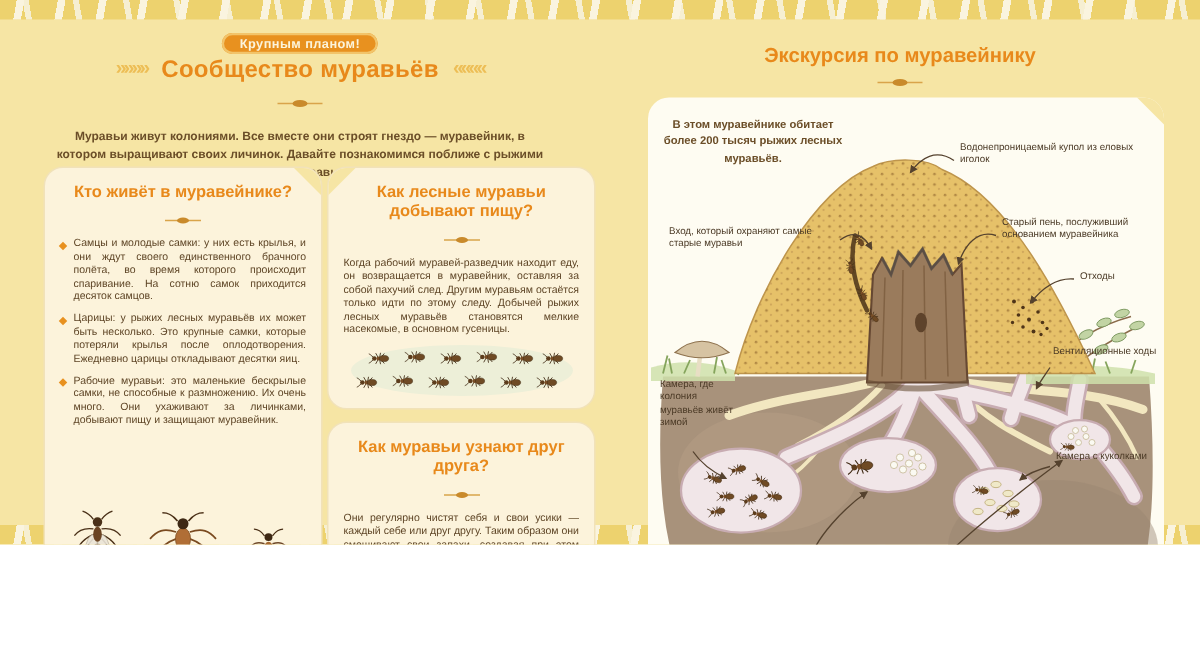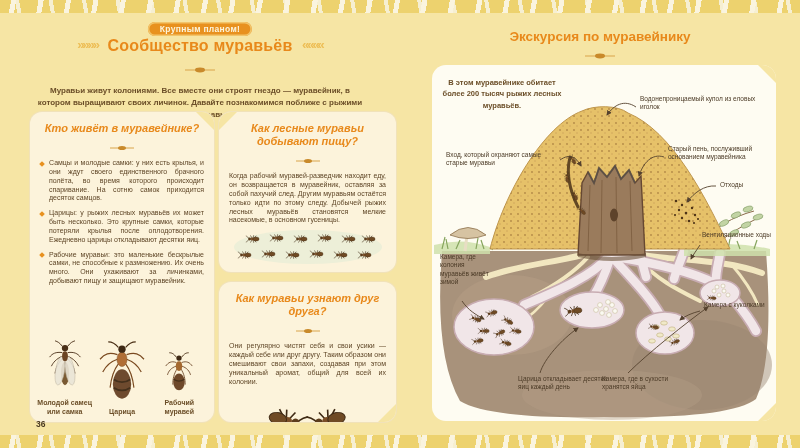--- a/index.html
+++ b/index.html
@@ -1,17 +1,17 @@
 <!DOCTYPE html>
 <html><head>
 <meta charset="utf-8">
 <style>
   html,body{margin:0;padding:0;}
   body{width:800px;height:448px;font-family:"Liberation Sans",sans-serif;-webkit-font-smoothing:antialiased;}
-  .sheet{position:relative;width:800px;height:448px;background:#F6E5A4;overflow:hidden;}
+  .sheet{position:relative;width:800px;height:363px;background:#F6E5A4;overflow:hidden;}
   .strip{position:absolute;left:0;right:0;height:13px;background:#EDD26E;
     background-image:
       repeating-linear-gradient(100deg, rgba(255,255,255,0) 0 11px, #FAF4DF 11px 16px, rgba(255,255,255,0) 16px 27px),
       repeating-linear-gradient(80deg, rgba(255,255,255,0) 0 17px, #F6EFD2 17px 21px, rgba(255,255,255,0) 21px 33px);}
   .strip.top{top:0;}
   .strip.bottom{bottom:0;}
   .page{position:absolute;top:13px;height:422px;width:400px;}
   .page-left{left:0;}
   .page-right{left:400px;}
 
@@ -25,21 +25,21 @@
   .ornament{position:absolute;left:50%;transform:translateX(-50%);}
   .intro{position:absolute;top:72px;left:34px;width:332px;text-align:center;
     color:#6B4E28;font-size:8px;font-weight:bold;line-height:1.5;}
 
   
   .box{position:absolute;background:#FCF3DB;border-radius:12px;overflow:hidden;box-shadow:0 0 0 1px #F1E2B9;}
   .bev{position:absolute;width:0;height:0;}
   .bev.tr{top:-1px;right:-1px;border-top:20px solid #F6E5A4;border-left:20px solid transparent;}
   .bev.tl{top:-1px;left:-1px;border-top:20px solid #F6E5A4;border-right:20px solid transparent;}
   .bev.br{bottom:-1px;right:-1px;border-bottom:20px solid #F6E5A4;border-left:20px solid transparent;}
-  .box h3{margin:10px 8px 2px;text-align:center;color:#E8891B;font-size:11px;line-height:1.2;font-style:italic;}
+  .box h3{margin:10px 8px 2px;text-align:center;color:#E8891B;font-size:11px;line-height:1.2;}
   .box .orn{text-align:center;margin:1px 0 4px;}
   .box ul{margin:2px 10px;padding:0;list-style:none;}
   .box li{position:relative;margin:0 0 6px;padding-left:9px;color:#5E4526;font-size:7px;line-height:1.26;text-align:justify;}
   .box li::before{content:"";position:absolute;left:0;top:2.5px;width:4px;height:4px;background:#E8911F;transform:rotate(45deg);}
   .box .plain{margin:2px 10px;color:#5E4526;font-size:7px;line-height:1.26;text-align:justify;}
 
   .figrow{position:absolute;left:6px;right:6px;bottom:6px;display:flex;justify-content:space-around;align-items:flex-end;}
   .fig{display:flex;flex-direction:column;align-items:center;width:58px;}
   .fig .cap{margin-top:2px;color:#6B4E28;font-size:7px;font-weight:bold;text-align:center;line-height:1.2;}
   .illus-center{display:flex;justify-content:center;margin-top:2px;}

